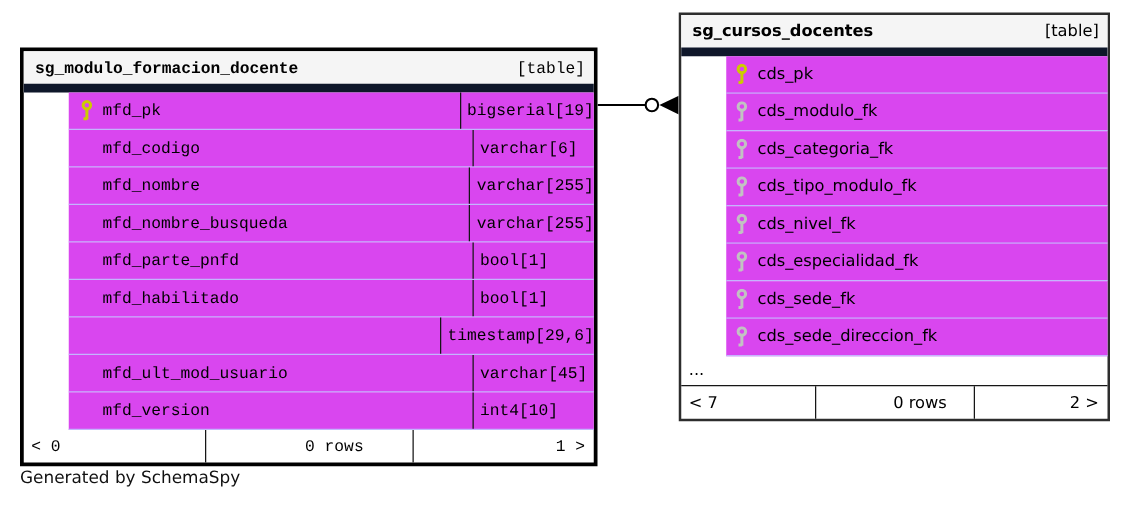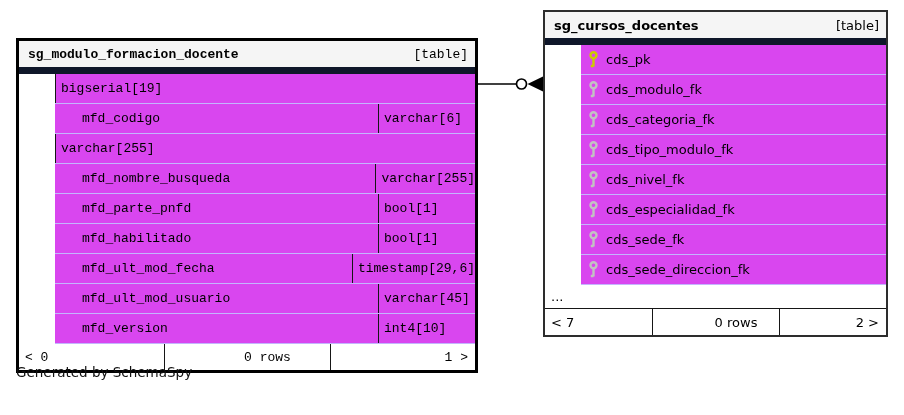--- a/index.html
+++ b/index.html
@@ -39,44 +39,57 @@
   .fcell-left   { padding-left:6px; justify-content:flex-start; }
   .fcell-center { justify-content:center; border-left:1px solid #161616; }
   .fcell-right  { padding-right:7px; justify-content:flex-end; border-left:1px solid #161616; }
   .tbl-left  .fcell-left   { width:145px; }
   .tbl-left  .fcell-center { width:166px; }
   .tbl-left  .fcell-right  { flex:1; }
   .tbl-right .fcell-left   { width:107px; }
   .tbl-right .fcell-center { width:127px; }
   .tbl-right .fcell-right  { flex:1; }
   .connector { position:absolute; left:478px; top:72px; width:65px; height:24px; }
-  .footnote { position:absolute; left:16px; top:364px; font-size:13.5px; color:#101010; }
+  .footnote { position:absolute; left:16px; top:374px; font-size:13.5px; color:#101010; }
 </style>
 </head>
 <body>
 
 <div class="canvas">
 
   <div class="tbl tbl-left">
     <div class="tbl-header">
       <span class="tbl-name">sg_modulo_formacion_docente</span>
       <span class="tbl-badge">[table]</span>
     </div>
 
     <div class="row">
+      <div class="cell-name">
+        <span class="keyicon key-pk">
+            <svg viewBox="0 0 11 17">
+              <circle cx="5.5" cy="4.2" r="3" fill="none" stroke="currentColor" stroke-width="2.4"></circle>
+              <path d="M5.5 7.2 L5.5 15.5 M5.5 15 L2.8 15" stroke="currentColor" stroke-width="2.4" fill="none"></path>
+            </svg>
+          </span>
+        <span>mfd_pk</span>
+      </div>
       <div class="cell-type">bigserial[19]</div>
     </div>
     <div class="row">
       <div class="cell-name">
         <span class="keyicon"></span>
         <span>mfd_codigo</span>
       </div>
       <div class="cell-type">varchar[6]</div>
     </div>
     <div class="row">
+      <div class="cell-name">
+        <span class="keyicon"></span>
+        <span>mfd_nombre</span>
+      </div>
       <div class="cell-type">varchar[255]</div>
     </div>
     <div class="row">
       <div class="cell-name">
         <span class="keyicon"></span>
         <span>mfd_nombre_busqueda</span>
       </div>
       <div class="cell-type">varchar[255]</div>
     </div>
     <div class="row">
@@ -89,21 +102,20 @@
     <div class="row">
       <div class="cell-name">
         <span class="keyicon"></span>
         <span>mfd_habilitado</span>
       </div>
       <div class="cell-type">bool[1]</div>
     </div>
     <div class="row">
       <div class="cell-name">
         <span class="keyicon"></span>
-        <span>mfd_ult_mod_fecha</span>
       </div>
       <div class="cell-type">timestamp[29,6]</div>
     </div>
     <div class="row">
       <div class="cell-name">
         <span class="keyicon"></span>
         <span>mfd_ult_mod_usuario</span>
       </div>
       <div class="cell-type">varchar[45]</div>
     </div>

